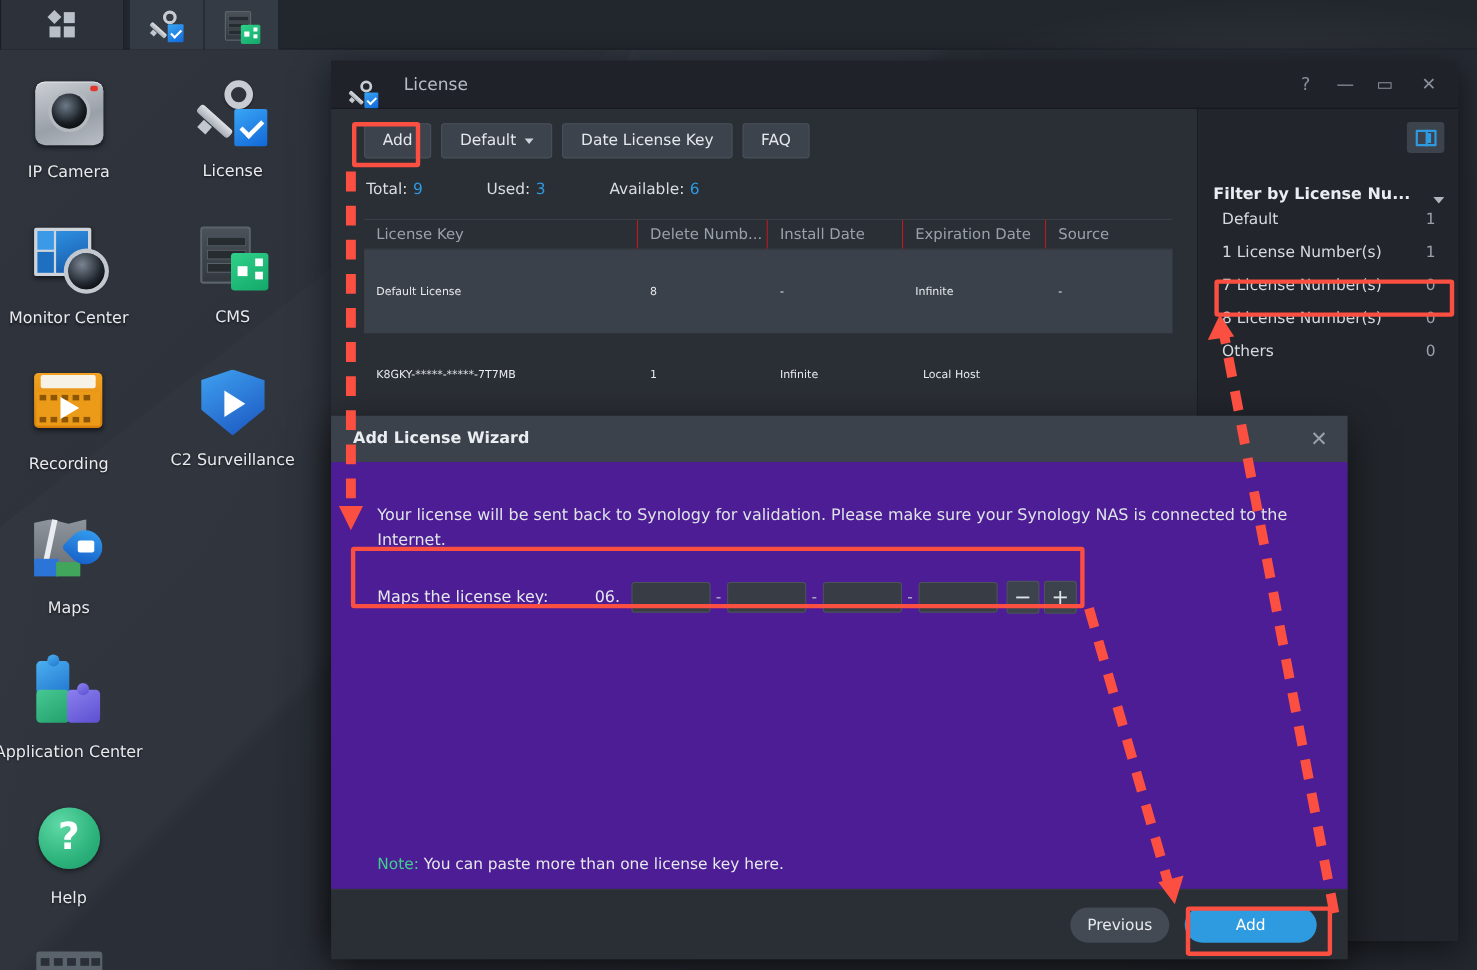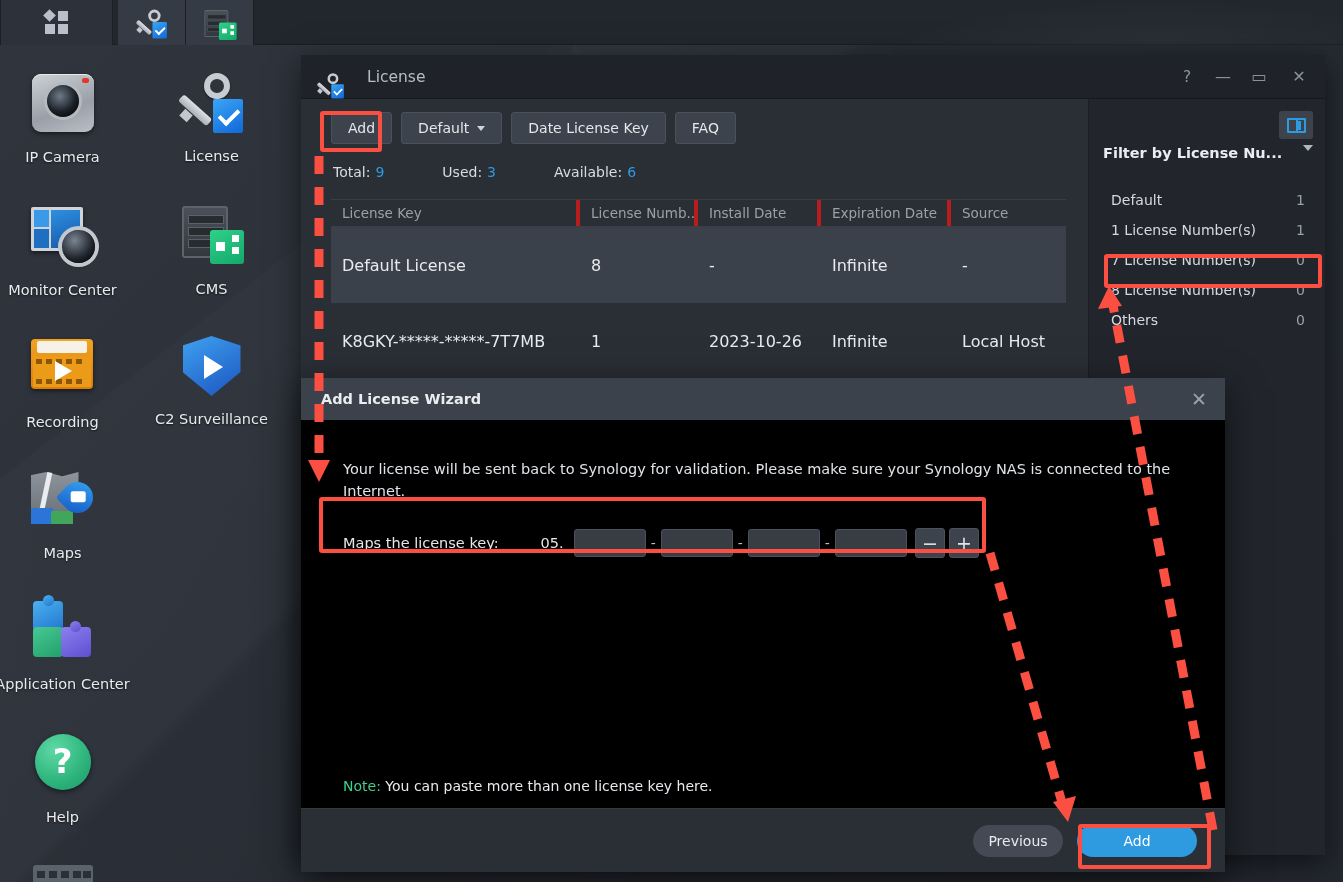--- a/index.html
+++ b/index.html
@@ -205,46 +205,46 @@
   .sv-ic{ width:19px;height:15px;border:2px solid #2e9ae0; border-radius:1px; position:relative;}
   .sv-ic::after{content:'';position:absolute;right:3px;top:1px;bottom:1px;width:4px;background:#2e9ae0;}
   .sv-ic::before{content:'';position:absolute;left:7px;top:-2px;bottom:-2px;width:2px;background:#2e9ae0;}
 
   .stats { height: 30px; display:flex; align-items:center; padding-left:32px; gap:58px; color:#d9dde2; font-size:14px; }
   .stats b { color:#2e9ae0; font-weight:normal; margin-left:5px; }
 
   .table { margin: 12px 0 0 30px; width: 735px; }
   .thead { display:flex; height:28px; border-top:1px solid #3a3f47; border-bottom:1px solid #3a3f47; }
   .th { color:#9ba1aa; font-size:13.5px; display:flex;align-items:center; padding-left:11px;
-        border-right:4px solid #b91c1c; overflow:hidden; white-space:nowrap;}
+        border-right:1px solid #b91c1c; overflow:hidden; white-space:nowrap;}
   .tr { display:flex; height:76px; }
   .tr.sel { background:#3b414a; }
-  .td { color:#e7eaee; font-size:16px; display:flex;align-items:center; padding-left:11px; white-space:nowrap; overflow:hidden;}
+  .td { color:#e7eaee; font-size:10px; display:flex;align-items:center; padding-left:11px; white-space:nowrap; overflow:hidden;}
   .c0{width:249px;} .c1{width:118px;} .c2{width:123px;} .c3{width:130px;} .c4{width:115px;}
 
-  .side-hdr { height:40px; display:flex; align-items:flex-start; padding:0 12px 0 14px; color:#e9ecf0;
+  .side-hdr { height:40px; display:flex; align-items:flex-end; padding:0 12px 0 14px; color:#e9ecf0;
               font-size:14.5px; font-weight:bold; }
   .side-hdr .t{ flex:1; white-space:nowrap; overflow:hidden; text-overflow:ellipsis; }
   .side-hdr .dd{ width:0;height:0;border-left:5px solid transparent;border-right:5px solid transparent;border-top:6px solid #b0b6bf; }
   .side-list { padding: 0 8px; }
   .side-item { height:30px; display:flex;align-items:center; padding: 0 12px 0 14px;
                color:#d6dae0; font-size:14px; cursor:pointer; border-radius:2px; }
   .side-item.active { background:#32373f; }
   .side-item .nm{ flex:1; }
   .side-item .ct{ color:#9aa0a9; }
 
   
   .dlg {
     position:absolute; left:301px; top:378px; width:924px; height:494px;
     background:#2a2e35; box-shadow:0 10px 34px rgba(0,0,0,.6);
   }
   .dlg-title { height:42px; background:#3c424b; display:flex;align-items:center;padding:0 8px 0 20px; }
   .dlg-title .t{ flex:1; color:#e9ecf0; font-size:14.5px; font-weight:bold; }
   .dlg-x { width:36px;height:42px; display:flex;align-items:center;justify-content:center; color:#9ba1aa; font-size:19px;cursor:pointer;}
-  .dlg-body { height:388px; background:#000000; position:relative; padding: 38px 40px 0 42px; }
+  .dlg-body { height:388px; background:#4c1d95; position:relative; padding: 38px 40px 0 42px; }
   .dlg-desc { color:#dfe3e8; font-size:14.5px; line-height:22px; max-width:840px; }
   .keyrow { margin-top: 26px; display:flex; align-items:center; }
   .keyrow .lbl { color:#e4e7eb; font-size:14.5px; }
   .keyrow .num { color:#e4e7eb; font-size:14.5px; margin-left:42px; margin-right:10px;}
   .kinput { width:72px;height:28px; background:#383d45; border:1px solid #4b525b; border-radius:3px; }
   .kdash { color:#b8bec6; margin: 0 5px; font-size:14px; }
   .kbtn { width:30px;height:30px; background:#3d434c; border:1px solid #4b525b; border-radius:3px;
           color:#dfe3e8; font-size:19px; display:flex;align-items:center;justify-content:center;cursor:pointer; margin-left:8px;}
   .note { position:absolute; left:42px; bottom:14px; color:#e6e9ed; font-size:14px; }
   .note span { color:#3fcf8e; }
@@ -466,36 +466,35 @@
             <span>Used:</span><b>3</b>
           </span>
           <span>
             <span>Available:</span><b>6</b>
           </span>
         </div>
 
         <div class="table">
           <div class="thead">
             <div class="th c0">License Key</div>
-            <div class="th c1">License Numb...</div>
+            <div class="th c1">Delete Numb...</div>
             <div class="th c2">Install Date</div>
             <div class="th c3">Expiration Date</div>
             <div class="th c4" style="border-right:none">Source</div>
           </div>
           <div class="tr sel">
             <div class="td c0">Default License</div>
             <div class="td c1">8</div>
             <div class="td c2">-</div>
             <div class="td c3">Infinite</div>
             <div class="td c4">-</div>
           </div>
           <div class="tr">
             <div class="td c0">K8GKY-*****-*****-7T7MB</div>
             <div class="td c1">1</div>
-            <div class="td c2">2023-10-26</div>
             <div class="td c3">Infinite</div>
             <div class="td c4">Local Host</div>
           </div>
         </div>
       </div>
 
       <div class="win-side">
         <div class="splitview">
           <span class="sv-ic"></span>
         </div>
@@ -531,21 +530,21 @@
 
   <div class="dlg">
     <div class="dlg-title">
       <span class="t">Add License Wizard</span>
       <span class="dlg-x">✕</span>
     </div>
     <div class="dlg-body">
       <div class="dlg-desc">Your license will be sent back to Synology for validation. Please make sure your Synology NAS is connected to the Internet.</div>
       <div class="keyrow">
         <span class="lbl">Maps the license key:</span>
-        <span class="num">05.</span>
+        <span class="num">06.</span>
         <input class="kinput" type="text" style="">
         <span class="kdash">-</span>
         <input class="kinput" type="text" style="">
         <span class="kdash">-</span>
         <input class="kinput" type="text" style="">
         <span class="kdash">-</span>
         <input class="kinput" type="text" style="">
         <span class="kbtn">−</span>
         <span class="kbtn" style="margin-left:4px">+</span>
       </div>

